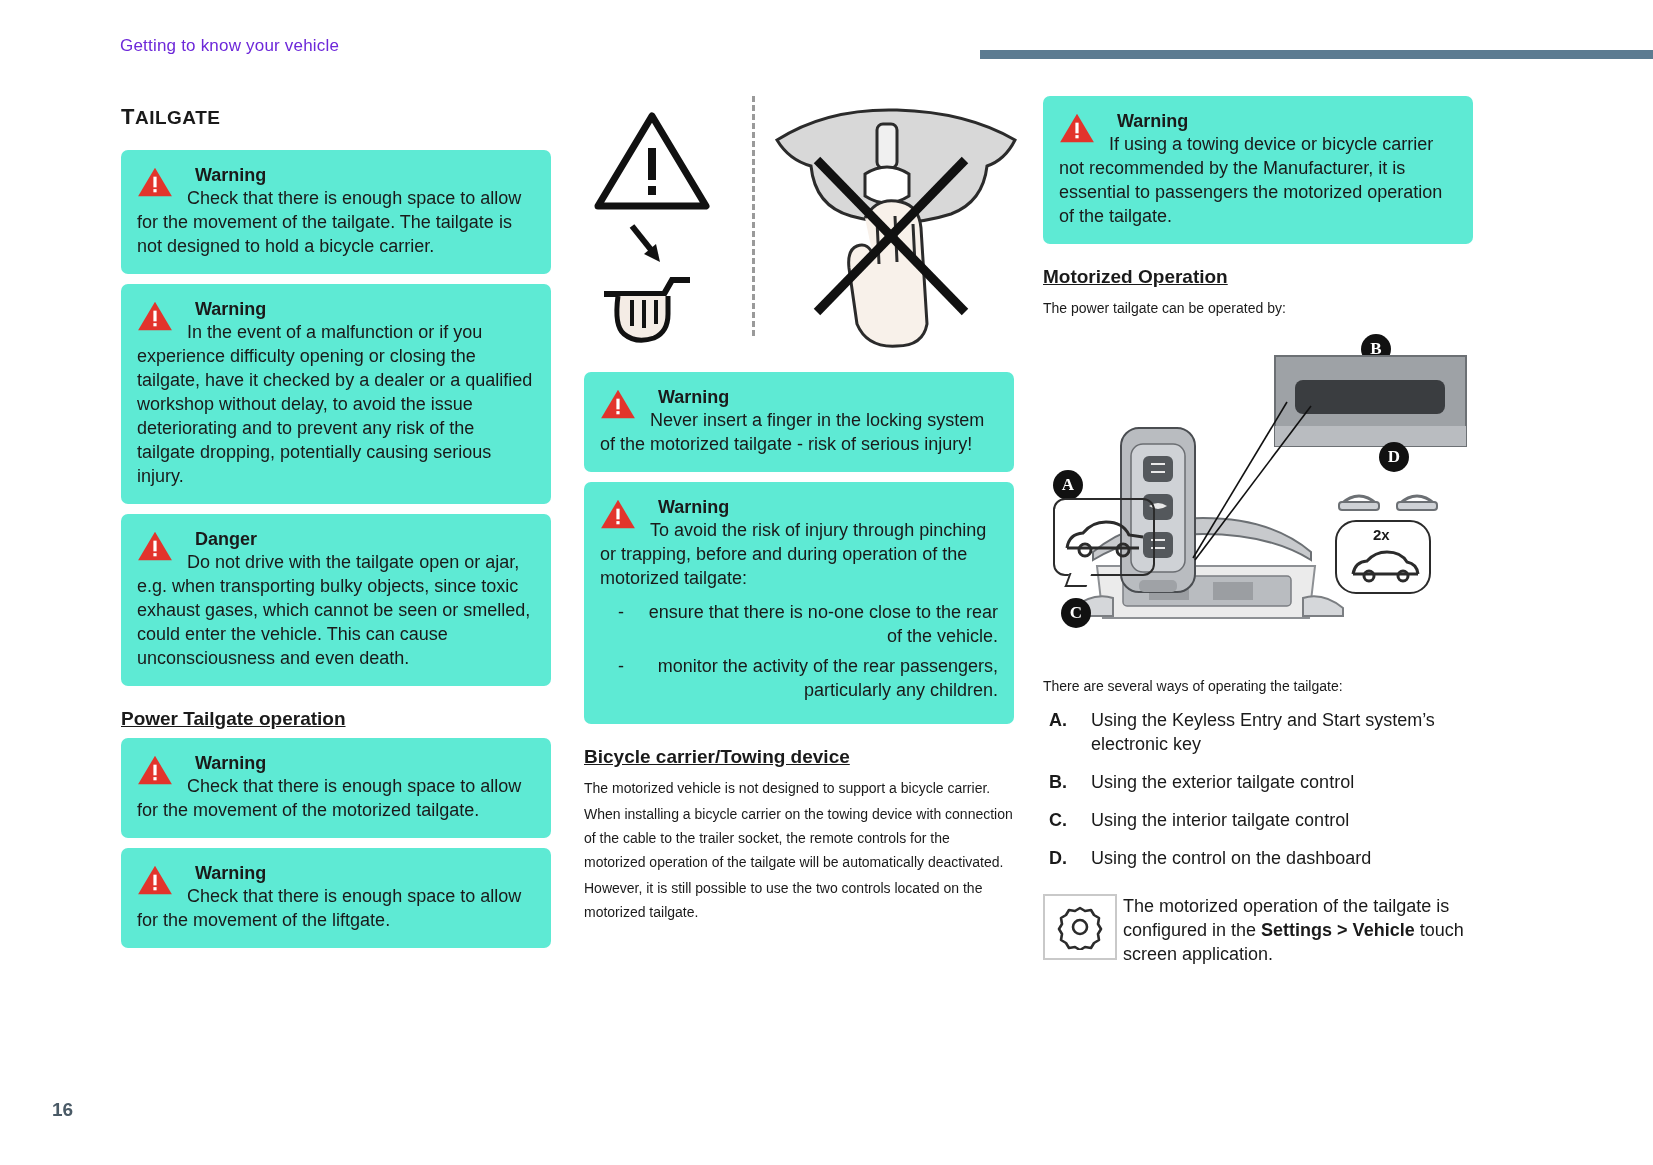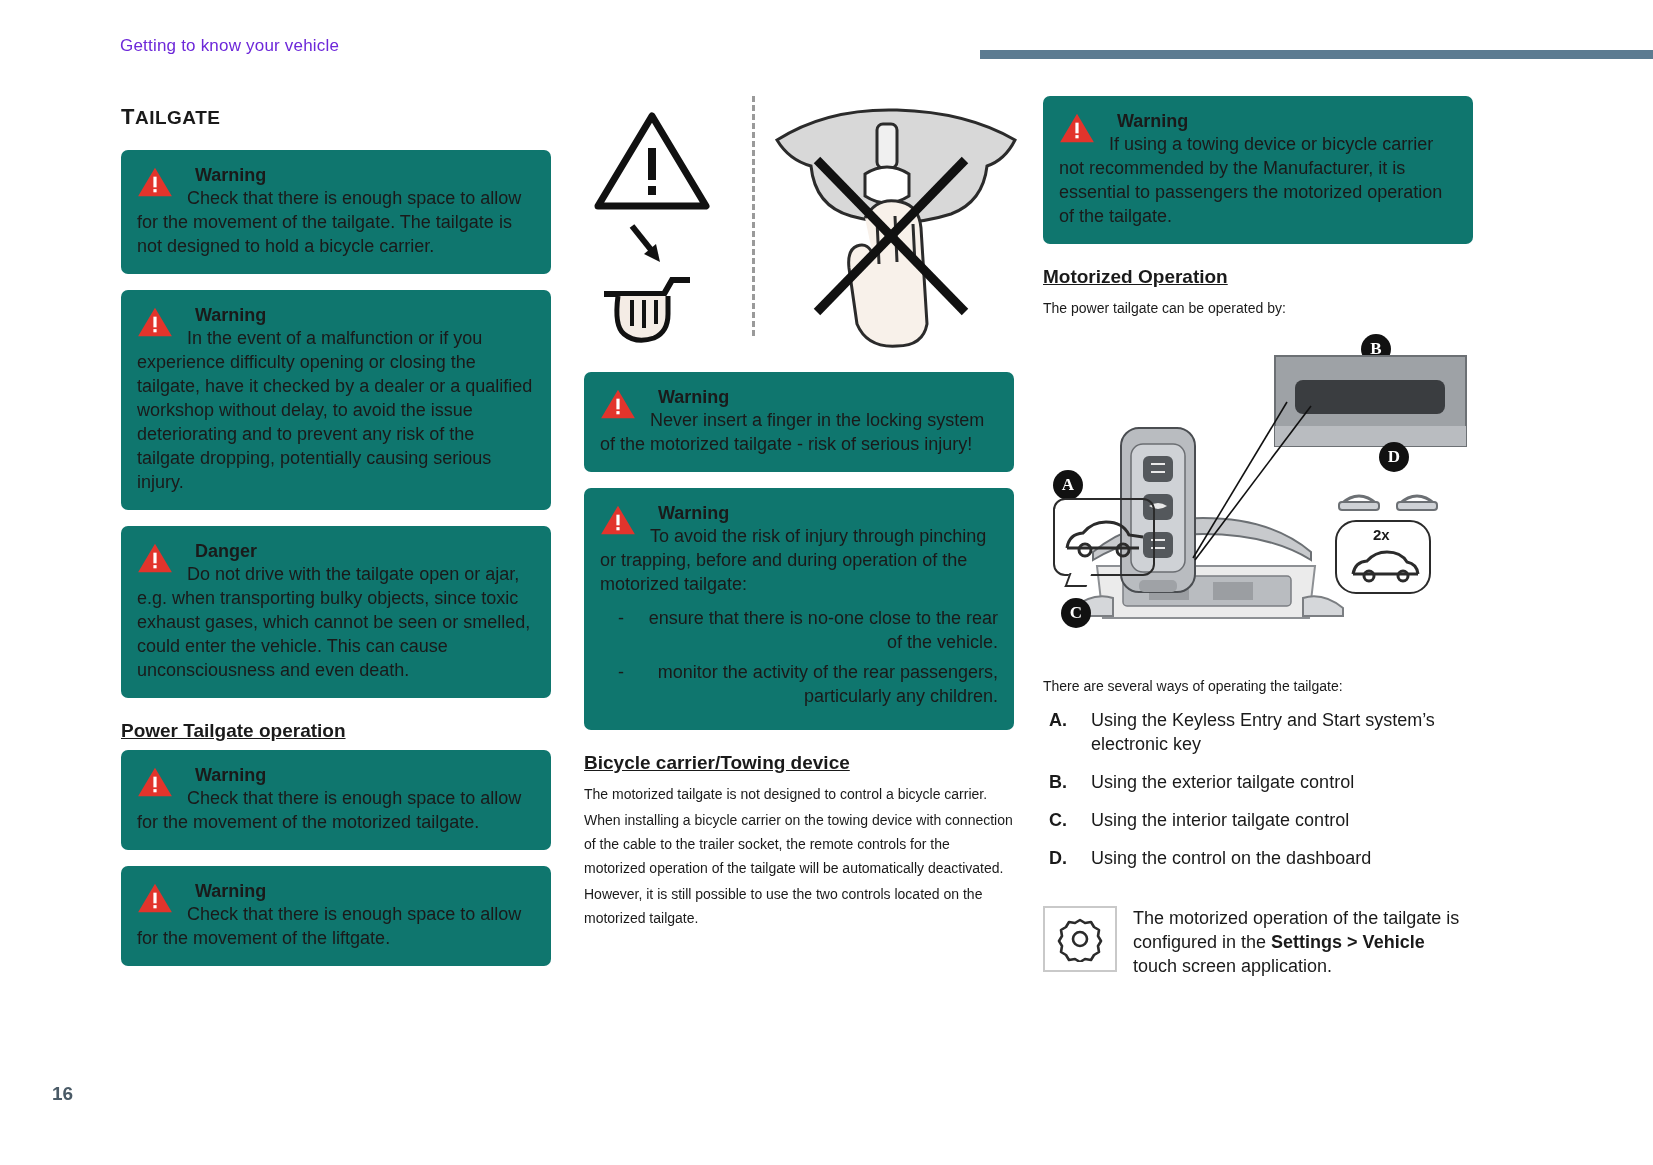--- a/index.html
+++ b/index.html
@@ -29,21 +29,21 @@
     left: 980px;
     right: 0;
     height: 9px;
     background: #5c7b91;
   }
 
   
   .page-number {
     position: absolute;
     left: 52px;
-    bottom: 60px;
+    bottom: 44px;
     font-size: 19px;
     font-weight: bold;
     color: #4a5a66;
   }
 
   
   .col {
     position: absolute;
     top: 96px;
   }
@@ -69,24 +69,24 @@
   }
 
   p.body-text {
     font-size: 14px;
     line-height: 24px;
     margin: 0 0 2px 0;
   }
 
   
   .notice {
-    background: #0f766e;
+    background: #5eead4;
     border-radius: 7px;
     padding: 14px 16px 16px 16px;
-    margin-bottom: 16px;
+    margin-bottom: 10px;
     position: relative;
   }
   .notice .tri {
     position: absolute;
     left: 16px;
     top: 16px;
     width: 36px;
     height: 32px;
   }
   .notice .notice-title {
@@ -175,24 +175,24 @@
     font-size: 17px;
     font-weight: bold;
     display: flex;
     align-items: center;
     justify-content: center;
     font-family: "Liberation Serif", serif;
   }
 
   
   .tipbox {
-    margin-top: 36px;
+    margin-top: 24px;
     display: flex;
     align-items: flex-start;
-    gap: 16px;
+    gap: 6px;
   }
   .tip-icon {
     width: 74px; height: 66px;
     border: 2px solid #c9c9c9;
     display: flex; align-items: center; justify-content: center;
     flex: 0 0 auto;
   }
   .tip-text {
     font-size: 18px;
     line-height: 24px;
@@ -308,21 +308,21 @@
       </svg>
     <div class="notice-title">Warning</div>
     <p class="notice-body">To avoid the risk of injury through pinching or trapping, before and during operation of the motorized tailgate:</p>
     <ul class="dashlist">
       <li>ensure that there is no-one close to the rear of the vehicle.</li>
       <li>monitor the activity of the rear passengers, particularly any children.</li>
     </ul>
   </div>
 
   <h2 class="sub-title">Bicycle carrier/Towing device</h2>
-  <p class="body-text">The motorized tailgate is not designed to control a bicycle carrier.</p>
+  <p class="body-text">The motorized vehicle is not designed to support a bicycle carrier.</p>
   <p class="body-text">When installing a bicycle carrier on the towing device with connection of the cable to the trailer socket, the remote controls for the motorized operation of the tailgate will be automatically deactivated.</p>
   <p class="body-text">However, it is still possible to use the two controls located on the motorized tailgate.</p>
 </div>
 
 <div class="col col-3">
 
   <div class="notice">
     <svg class="tri" viewBox="0 0 40 36">
         <polygon points="20,2 39,34 1,34" fill="#e2342c"></polygon>
         <rect x="18.2" y="12" width="3.6" height="12" fill="#fff"></rect>

